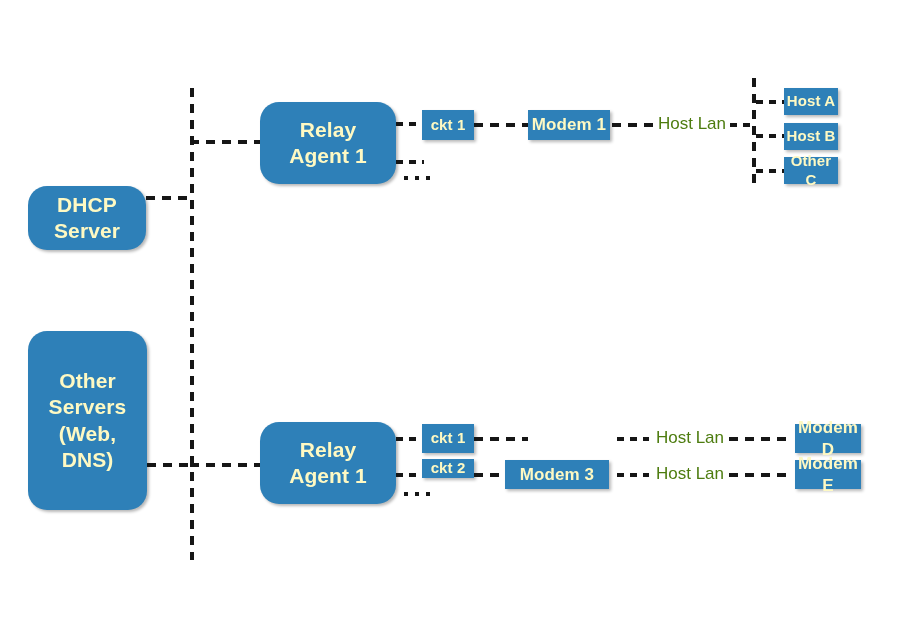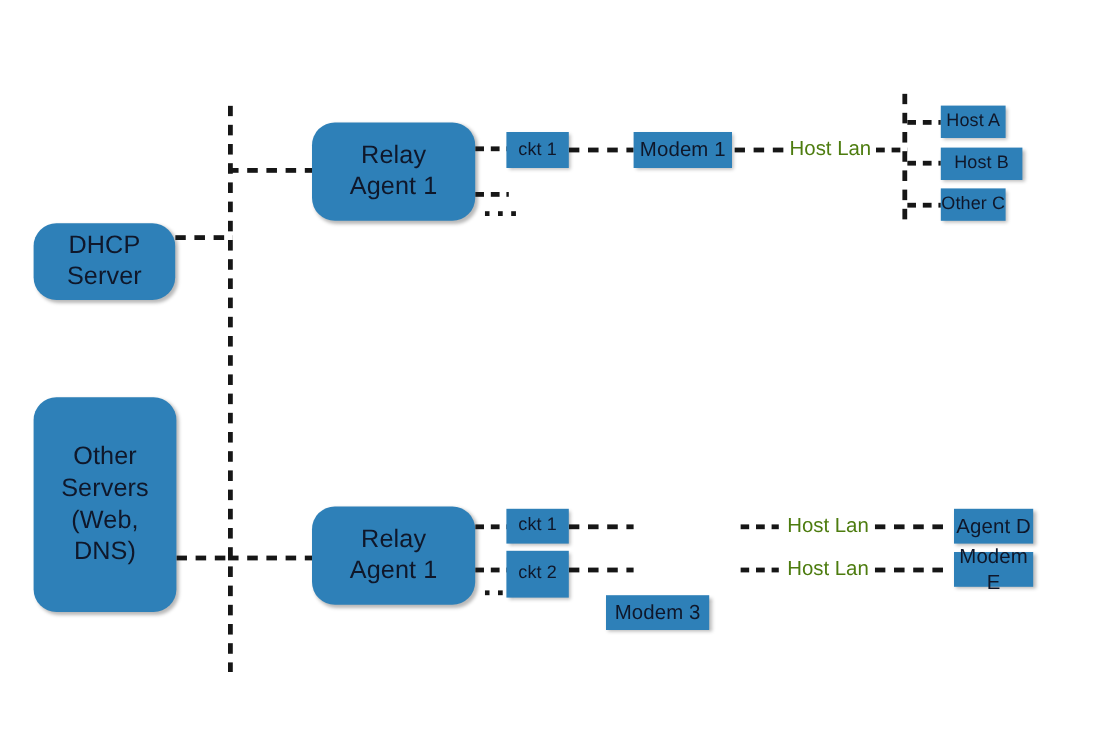--- a/index.html
+++ b/index.html
@@ -18,28 +18,28 @@
     height: 622px;
     background: #ffffff;
     overflow: hidden;
   }
 
   
   .node {
     position: absolute;
     box-sizing: border-box;
     background: #2E80B8;
-    color: #0f172a;
+    color: #fef9c3;
     display: flex;
     align-items: center;
     justify-content: center;
     text-align: center;
     line-height: 1.26;
     box-shadow: 2px 2px 3px rgba(0,0,0,0.28);
-    font-weight: 400;
+    font-weight: 700;
     letter-spacing: 0.1px;
     white-space: pre-line;
   }
   .node.big   { font-size: 21px; border-radius: 19px; }
   .node.mid   { font-size: 17px; }
   .node.small { font-size: 15px; }
 
   
   .textlabel {
     position: absolute;
@@ -113,21 +113,21 @@
   <div class="textlabel" style="left:654px; top:111px; width:76px; height:26px;">Host Lan</div>
 
   <div class="hline tight" style="left:730px; top:123px; width:26px;"></div>
 
   <div class="vline" style="left:752px; top:78px; width:4px; height:106px;"></div>
 
   <div class="hline tight" style="left:756px; top:100px; width:28px;"></div>
   <div class="node small" style="left:784px; top:88px; width:54px; height:27px;">Host A</div>
 
   <div class="hline tight" style="left:756px; top:134px; width:28px;"></div>
-  <div class="node small" style="left:784px; top:123px; width:68px; height:27px;text-align:center;">Host B</div>
+  <div class="node small" style="left:784px; top:123px; width:54px; height:27px;text-align:center;">Host B</div>
 
   <div class="hline tight" style="left:756px; top:169px; width:28px;"></div>
   <div class="node small" style="left:784px; top:157px; width:54px; height:27px;">Other C</div>
 
   <div class="node big" style="left:28px; top:331px; width:119px; height:179px;">Other
 Servers
 (Web,
 DNS)</div>
 
   <div class="hline" style="left:147px; top:463px; width:47px;"></div>
@@ -138,38 +138,38 @@
 Agent 1</div>
 
   <div class="hline tight" style="left:396px; top:437px; width:28px;"></div>
 
   <div class="hline tight" style="left:396px; top:473px; width:28px;"></div>
 
   <div class="dots" style="left:404px; top:492px; width:26px;" title="..."></div>
 
   <div class="node small" style="left:422px; top:424px; width:52px; height:29px;">ckt 1</div>
 
-  <div class="node small" style="left:422px; top:459px; width:52px; height:39px;">ckt 2</div>
+  <div class="node small" style="left:422px; top:459px; width:52px; height:19px;">ckt 2</div>
 
   <div class="hline" style="left:474px; top:437px; width:54px;"></div>
 
   <div class="hline" style="left:474px; top:473px; width:54px;"></div>
 
 
-  <div class="node mid" style="left:505px; top:460px; width:86px; height:29px;margin-top:36px;">Modem 3</div>
+  <div class="node mid" style="left:505px; top:460px; width:104px; height:29px;">Modem 3</div>
 
   <div class="hline tight" style="left:617px; top:437px; width:32px;"></div>
 
   <div class="hline tight" style="left:617px; top:473px; width:32px;"></div>
 
   <div class="textlabel" style="left:651px; top:425px; width:78px; height:26px;">Host Lan</div>
 
   <div class="textlabel" style="left:651px; top:461px; width:78px; height:26px;">Host Lan</div>
 
   <div class="hline" style="left:729px; top:437px; width:62px;"></div>
 
   <div class="hline" style="left:729px; top:473px; width:62px;"></div>
 
-  <div class="node mid" style="left:795px; top:424px; width:66px; height:29px;">Agent D</div>
+  <div class="node mid" style="left:795px; top:424px; width:66px; height:29px;">Modem D</div>
 
   <div class="node mid" style="left:795px; top:460px; width:66px; height:29px;">Modem E</div>
 
 </div>
 
 </body></html>

